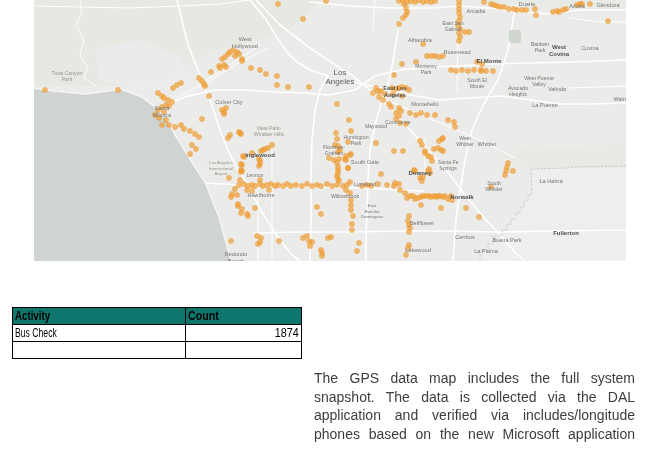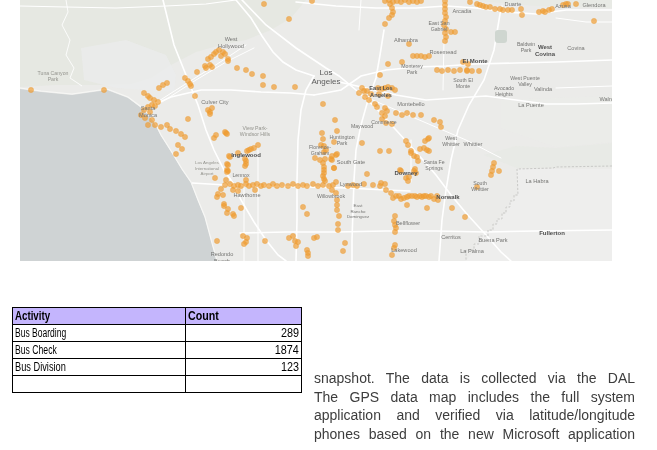--- a/index.html
+++ b/index.html
@@ -1,21 +1,21 @@
 <!DOCTYPE html>
 <html><head><meta charset="utf-8"><style>
 html,body{margin:0;padding:0;background:#fff;width:657px;height:450px;overflow:hidden;}
 *{box-sizing:border-box;}
-.map{position:absolute;left:20px;top:0;width:610px;height:261px;}
+.map{position:absolute;left:34px;top:0;width:610px;height:261px;}
 table.t{position:absolute;left:12px;top:307px;border-collapse:collapse;table-layout:fixed;
  font-family:"Liberation Sans",sans-serif;font-size:12px;color:#000;}
 table.t td{border:1px solid #000;height:17px;padding:0 2px 0 2px;overflow:hidden;}
 td.c1{width:173px;}
 td.c2{width:116px;text-align:right;}
-tr.h td{background:#c4b5fd;font-weight:bold;}
+tr.h td{background:#0f766e;font-weight:bold;}
 .nw{display:inline-block;transform:scaleX(0.8);transform-origin:0 50%;white-space:nowrap;}
 td.c2 .nw{transform-origin:100% 50%;}
 .para{position:absolute;left:314px;top:369px;width:321px;font-family:"Liberation Sans",sans-serif;
  font-size:14px;line-height:18.6px;color:#3d3d3d;}
 .jl{text-align:justify;text-align-last:justify;}
 </style></head>
 <body>
 <div class="map"><svg width="592" height="261" viewBox="24 0 592 261" xmlns="http://www.w3.org/2000/svg" font-family="'Liberation Sans',sans-serif">
 <rect x="24" y="0" width="592" height="261" fill="#ebebe9"></rect>
 <path d="M24 0 L310 0 L295 18 L275 30 L250 40 L225 45 L200 52 L175 65 L155 78 L135 84 L100 85 L60 85 L24 87 Z" fill="#e6e8e2"></path>
@@ -493,35 +493,27 @@
         <text x="408" y="252" font-size="5.6" font-weight="normal" fill="#757573" text-anchor="middle">Lakewood</text>
         <text x="476" y="253" font-size="5.6" font-weight="normal" fill="#757573" text-anchor="middle">La Palma</text>
       </g>
 </svg></div>
 <table class="t">
 <tbody>
       <tr class="h">
         <td class="c1"><span class="nw" style="transform:scaleX(0.81)">Activity</span></td>
         <td class="c2" style="text-align:left"><span class="nw" style="transform-origin:0 50%;transform:scaleX(0.89)">Count</span></td>
       </tr>
-<tr>
-        <td class="c1"><span class="nw" style="transform:scaleX(0.71)">Bus Boarding</span></td>
-        <td class="c2"><span class="nw" style="transform:scaleX(0.9)">289</span></td>
-      </tr>
       <tr>
         <td class="c1"><span class="nw" style="transform:scaleX(0.72)">Bus Check</span></td>
         <td class="c2"><span class="nw" style="transform:scaleX(0.9)">1874</span></td>
-      </tr>
-      <tr>
-        <td class="c1"><span class="nw" style="transform:scaleX(0.77)">Bus Division</span></td>
-        <td class="c2"><span class="nw" style="transform:scaleX(0.9)">123</span></td>
       </tr>
       <tr>
         <td class="c1"><span class="nw">&nbsp;</span></td>
         <td class="c2"></td>
       </tr>
 </tbody>
   </table>
 <div class="para">
+    <div class="jl">The GPS data map includes the full system</div>
     <div class="jl">snapshot. The data is collected via the DAL</div>
-    <div class="jl">The GPS data map includes the full system</div>
-    <div class="jl">application and verified via latitude/longitude</div>
+    <div class="jl">application and verified via includes/longitude</div>
     <div class="jl">phones based on the new Microsoft application</div>
   </div>
 </body></html>

